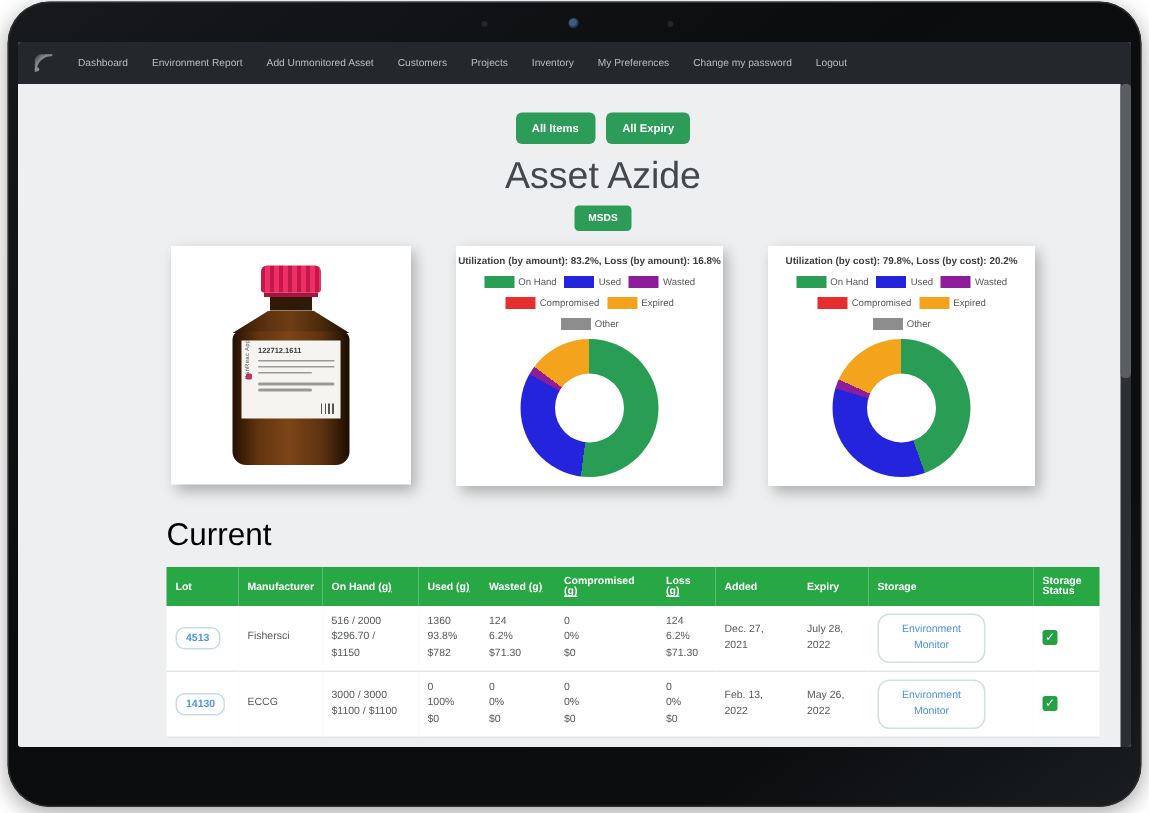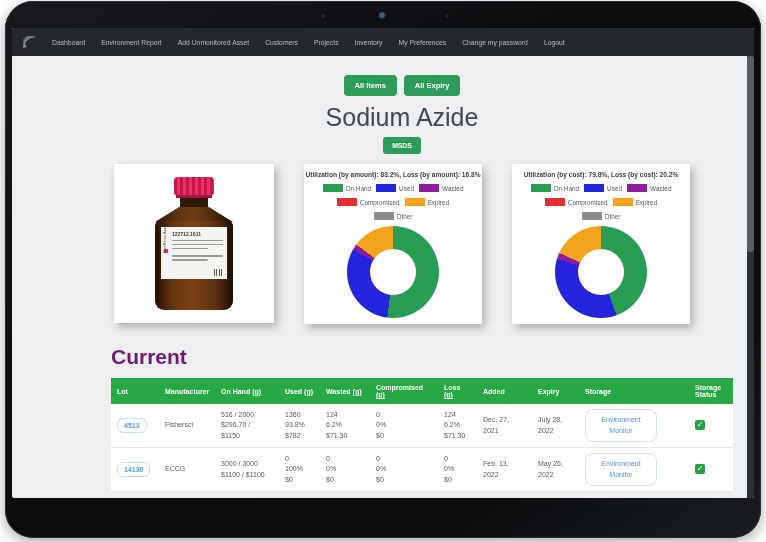--- a/index.html
+++ b/index.html
@@ -76,21 +76,21 @@
     justify-content:center; column-gap:5px; row-gap:3px; }
   .legend-item { display:inline-flex; align-items:center; gap:3px; cursor:pointer; }
   .chip { width:20px; height:8px; display:inline-block; }
   .legend-label { font-size:6.4px; color:#595959; }
   .lbreak { width:100%; height:0; }
   .donut-wrap { display:flex; justify-content:center; margin-top:6px; }
   .donut { position:relative; width:92px; height:92px; border-radius:50%; }
   .hole { position:absolute; inset:23px; border-radius:50%; background:#ffffff; }
 
   
-  .section-heading { margin:21px 0 0 61px; font-size:21px; font-weight:700; color:#701a75; }
+  .section-heading { margin:21px 0 0 61px; font-size:21px; font-weight:400; color:#000000; }
   .inv-table { margin:9px 0 0 61px; width:622px; border-collapse:collapse; table-layout:fixed; }
   .inv-table th { background:#28a745; color:#ffffff; font-size:7px; font-weight:bold;
     text-align:left; padding:6px 6px; vertical-align:middle; }
   .inv-table th .unit { text-decoration:underline; }
   .inv-table td { background:#ffffff; font-size:7px; color:#55595d; padding:5px 6px;
     vertical-align:middle; border-bottom:1px solid #e3e6e8; white-space:pre-line; line-height:1.5; }
   .lot-btn { background:#fff; border:1px solid #bfe0e8; border-radius:6px; color:#4e97e6;
     font-size:7px; font-weight:bold; padding:3px 6px; cursor:pointer; }
   .env-btn { background:#fff; border:1px solid #cfe3d8; border-radius:8px; color:#4a90e2;
     font-size:7px; padding:5px 6px; width:72px; line-height:1.5; cursor:pointer; }
@@ -138,21 +138,21 @@
     <div class="content">
       <div class="sb-track">
         <div class="sb-thumb"></div>
       </div>
 
       <div class="pills">
         <button class="pill">All Items</button>
         <button class="pill">All Expiry</button>
       </div>
 
-      <h1 class="page-title">Sodium Azide</h1>
+      <h1 class="page-title">Asset Azide</h1>
 
       <div class="msds-row">
         <button class="msds">MSDS</button>
       </div>
 
       <div class="cards">
 
         <div class="card img-card">
           <div class="bottle">
             <div class="cap"></div>

